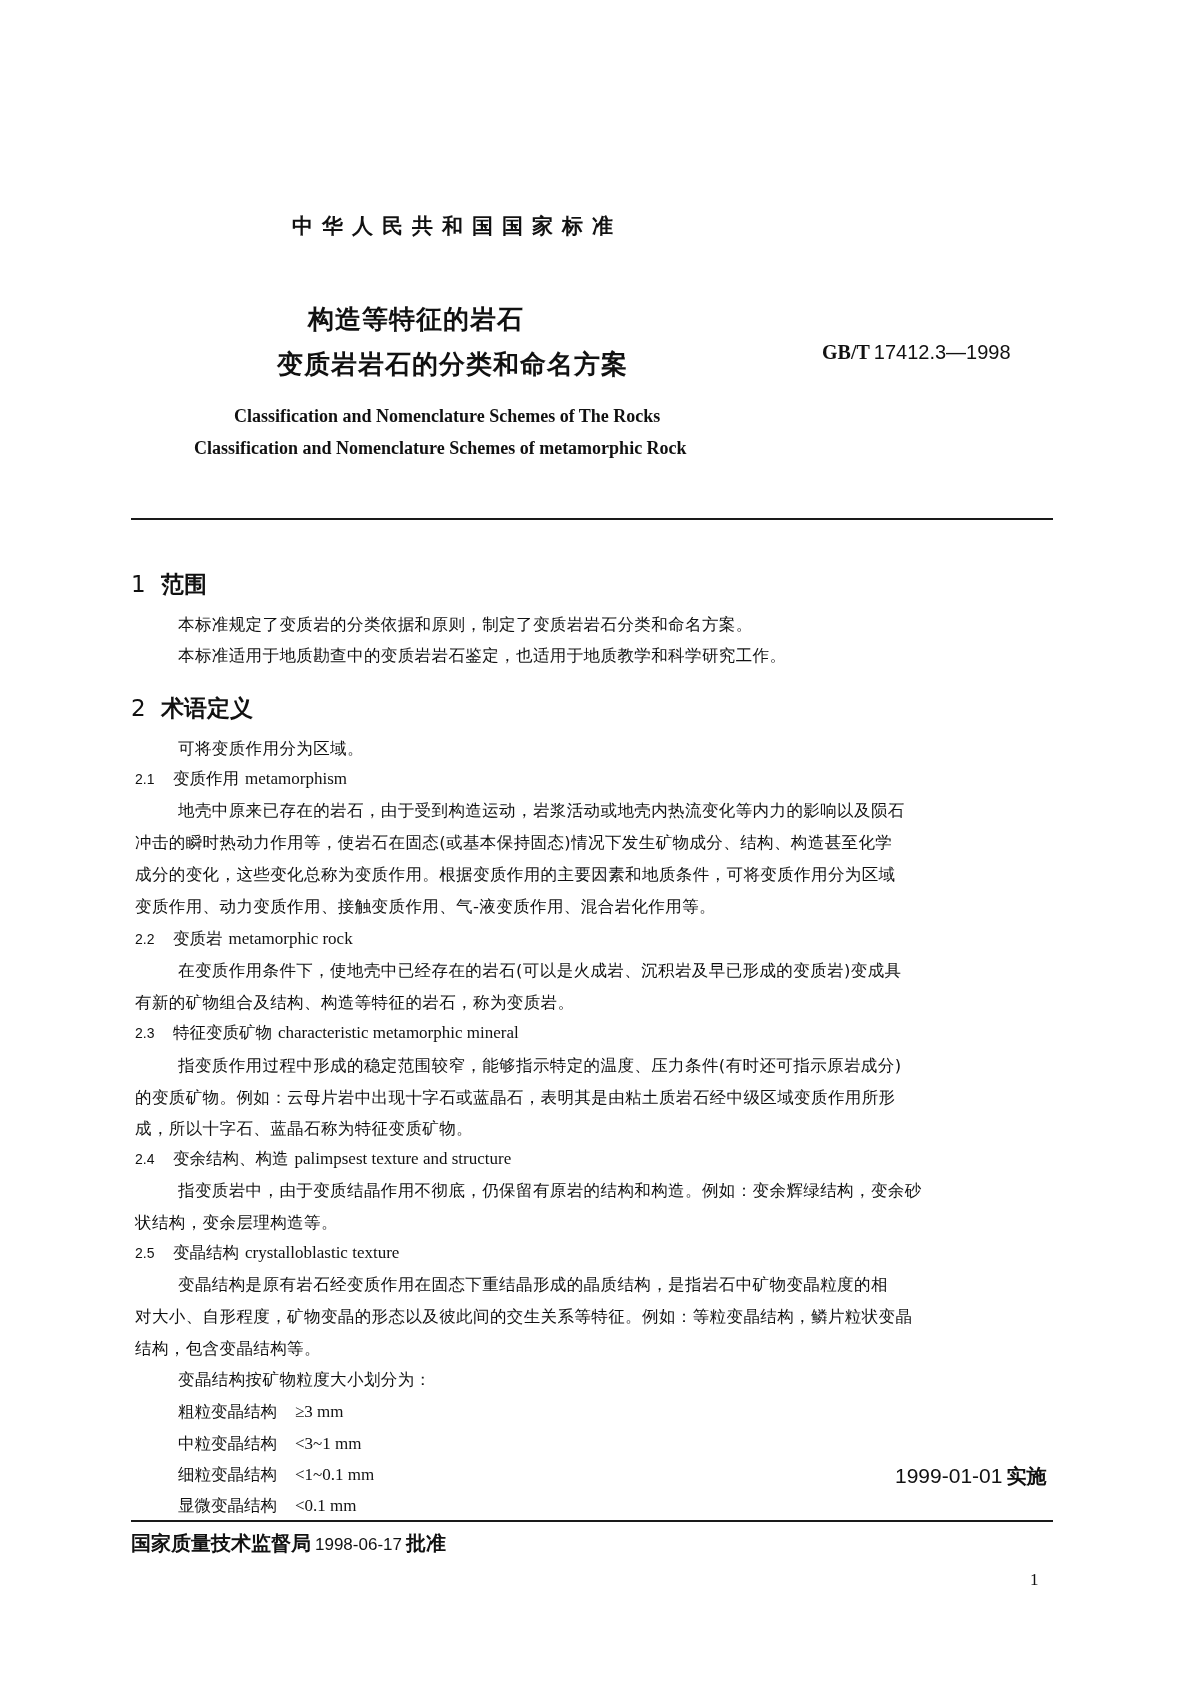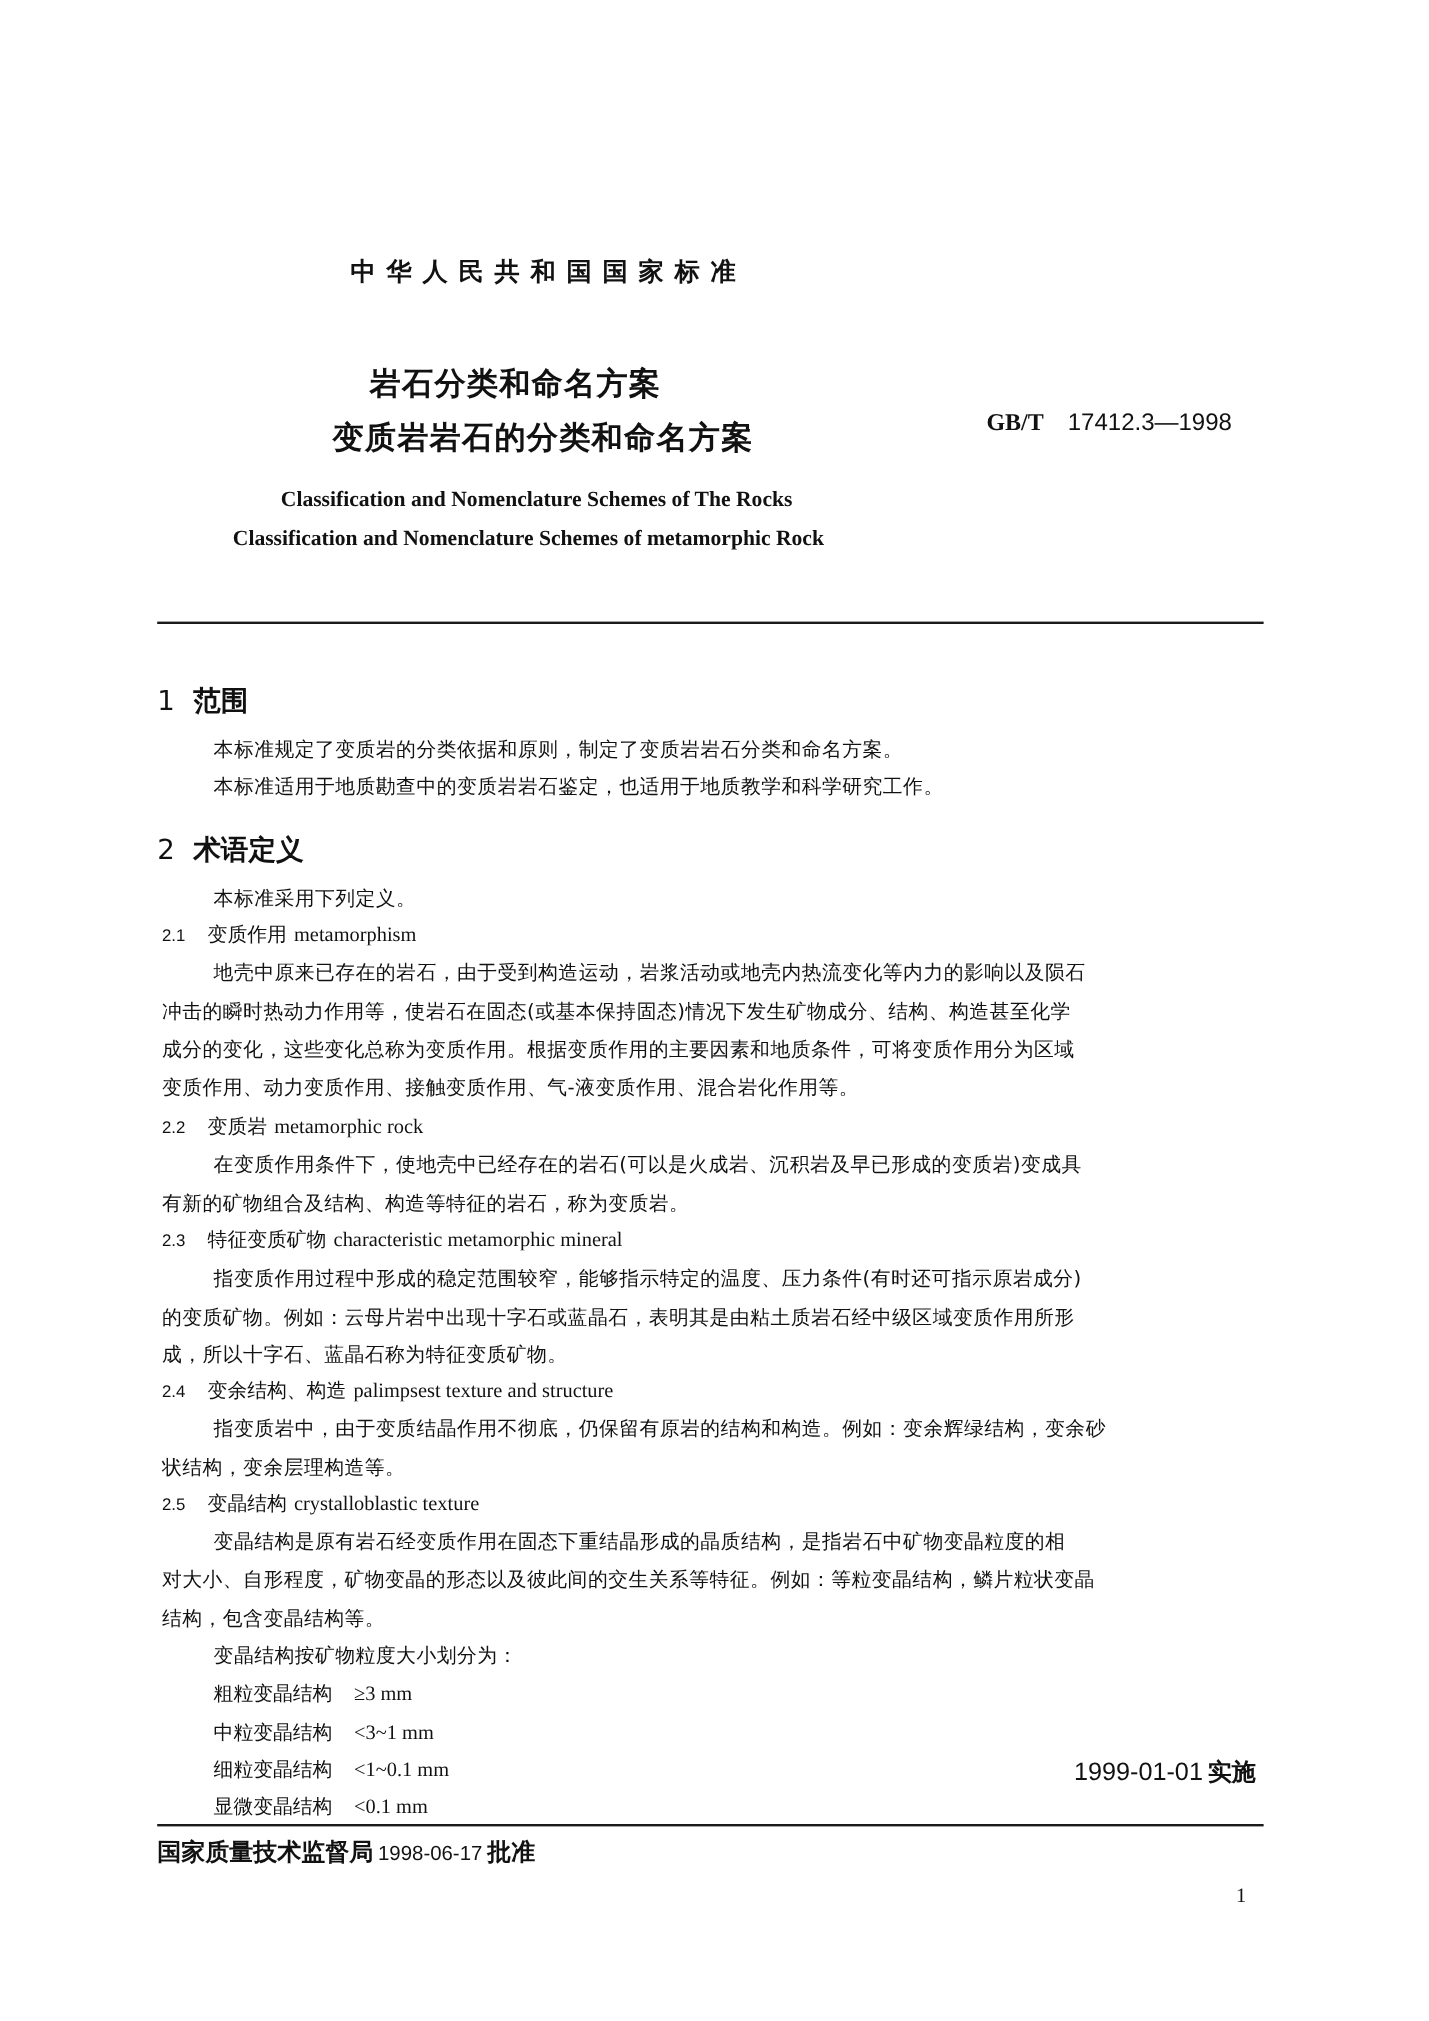--- a/index.html
+++ b/index.html
@@ -2,21 +2,21 @@
 <html><head>
 <meta charset="utf-8">
 <style>
   html, body { margin: 0; padding: 0; background: #ffffff; }
   body { width: 1191px; height: 1684px; position: relative; overflow: hidden; color: #111; font-family: "DejaVu Serif", "Liberation Serif", serif; }
   .abs { position: absolute; white-space: nowrap; }
   .header-cn { left: 292px; top: 212px; font-family: "DejaVu Sans", sans-serif; font-weight: bold; font-size: 21px; letter-spacing: 9px; }
   .title1 { left: 308px; top: 302px; font-family: "DejaVu Sans", sans-serif; font-size: 26px; font-weight: bold; letter-spacing: 1px; }
   .title2 { left: 277px; top: 347px; font-family: "DejaVu Sans", sans-serif; font-size: 26px; font-weight: bold; letter-spacing: 1px; }
   .std-code { left: 822px; top: 341px; font-family: "Liberation Serif", serif; font-size: 20px; }
-  .std-code .gbt { font-weight: bold; margin-right: 20px; }
+  .std-code .gbt { font-weight: bold; margin-right: 4px; }
   .std-code .num { font-family: "Liberation Sans", sans-serif; }
   .en1 { left: 234px; top: 406px; font-family: "Liberation Serif", serif; font-weight: bold; font-size: 18px; }
   .en2 { left: 194px; top: 438px; font-family: "Liberation Serif", serif; font-weight: bold; font-size: 18px; }
   .rule-top { left: 131px; top: 518px; width: 922px; height: 2px; background: #1a1a1a; }
   .rule-bottom { left: 131px; top: 1520px; width: 922px; height: 2px; background: #1a1a1a; }
   .sec-head { font-family: "DejaVu Sans", sans-serif; font-size: 23px; font-weight: bold; }
   .sec-head .n { display: inline-block; width: 30px; font-weight: normal; }
   .para { font-family: "DejaVu Sans", sans-serif; font-size: 16.5px; letter-spacing: 0.4px; }
   .sub-head { font-family: "DejaVu Sans", sans-serif; font-size: 16.5px; }
   .sub-head .n { display: inline-block; width: 38px; font-family: "Liberation Sans", sans-serif; font-size: 14px; }
@@ -26,40 +26,40 @@
   .footer-left { left: 131px; top: 1530px; font-family: "DejaVu Sans", sans-serif; font-weight: bold; font-size: 20px; }
   .footer-left .date { font-family: "Liberation Sans", sans-serif; font-weight: normal; font-size: 17px; margin: 0 4px; }
   .footer-right { left: 895px; top: 1463px; font-family: "DejaVu Sans", sans-serif; font-weight: bold; font-size: 20px; }
   .footer-right .date { font-family: "Liberation Sans", sans-serif; font-weight: normal; font-size: 21px; margin-right: 4px; }
   .page-num { left: 1030px; top: 1570px; font-family: "Liberation Serif", serif; font-size: 17px; }
 </style>
 </head>
 <body>
 
 <div class="abs header-cn">中华人民共和国国家标准</div>
-<div class="abs title1">岩石分类和命名方案</div>
+<div class="abs title1">构造等特征的岩石</div>
 <div class="abs title2">变质岩岩石的分类和命名方案</div>
 <div class="abs std-code">
   <span class="gbt">GB/T</span><span class="num">17412.3—1998</span>
 </div>
 <div class="abs en1">Classification and Nomenclature Schemes of The Rocks</div>
 <div class="abs en2">Classification and Nomenclature Schemes of metamorphic Rock</div>
 
 <div class="abs rule-top"></div>
 
 <div class="abs sec-head" style="left:131px; top:569px;">
   <span class="n">1</span><span>范围</span>
 </div>
 <div class="abs para" style="left:178px; top:614px;">本标准规定了变质岩的分类依据和原则，制定了变质岩岩石分类和命名方案。</div>
 <div class="abs para" style="left:178px; top:645px;">本标准适用于地质勘查中的变质岩岩石鉴定，也适用于地质教学和科学研究工作。</div>
 
 <div class="abs sec-head" style="left:131px; top:693px;">
   <span class="n">2</span><span>术语定义</span>
 </div>
-<div class="abs para" style="left:178px; top:738px;">本标准采用下列定义。</div>
+<div class="abs para" style="left:178px; top:738px;">可将变质作用分为区域。</div>
 
 <div class="abs sub-head" style="left:135px; top:768px;">
   <span class="n">2.1</span><span>变质作用</span><span class="en">metamorphism</span>
 </div>
 <div class="abs para" style="left:178px; top:800px;">地壳中原来已存在的岩石，由于受到构造运动，岩浆活动或地壳内热流变化等内力的影响以及陨石</div>
 <div class="abs para" style="left:135px; top:832px;">冲击的瞬时热动力作用等，使岩石在固态(或基本保持固态)情况下发生矿物成分、结构、构造甚至化学</div>
 <div class="abs para" style="left:135px; top:864px;">成分的变化，这些变化总称为变质作用。根据变质作用的主要因素和地质条件，可将变质作用分为区域</div>
 <div class="abs para" style="left:135px; top:896px;">变质作用、动力变质作用、接触变质作用、气-液变质作用、混合岩化作用等。</div>
 
 <div class="abs sub-head" style="left:135px; top:928px;">

